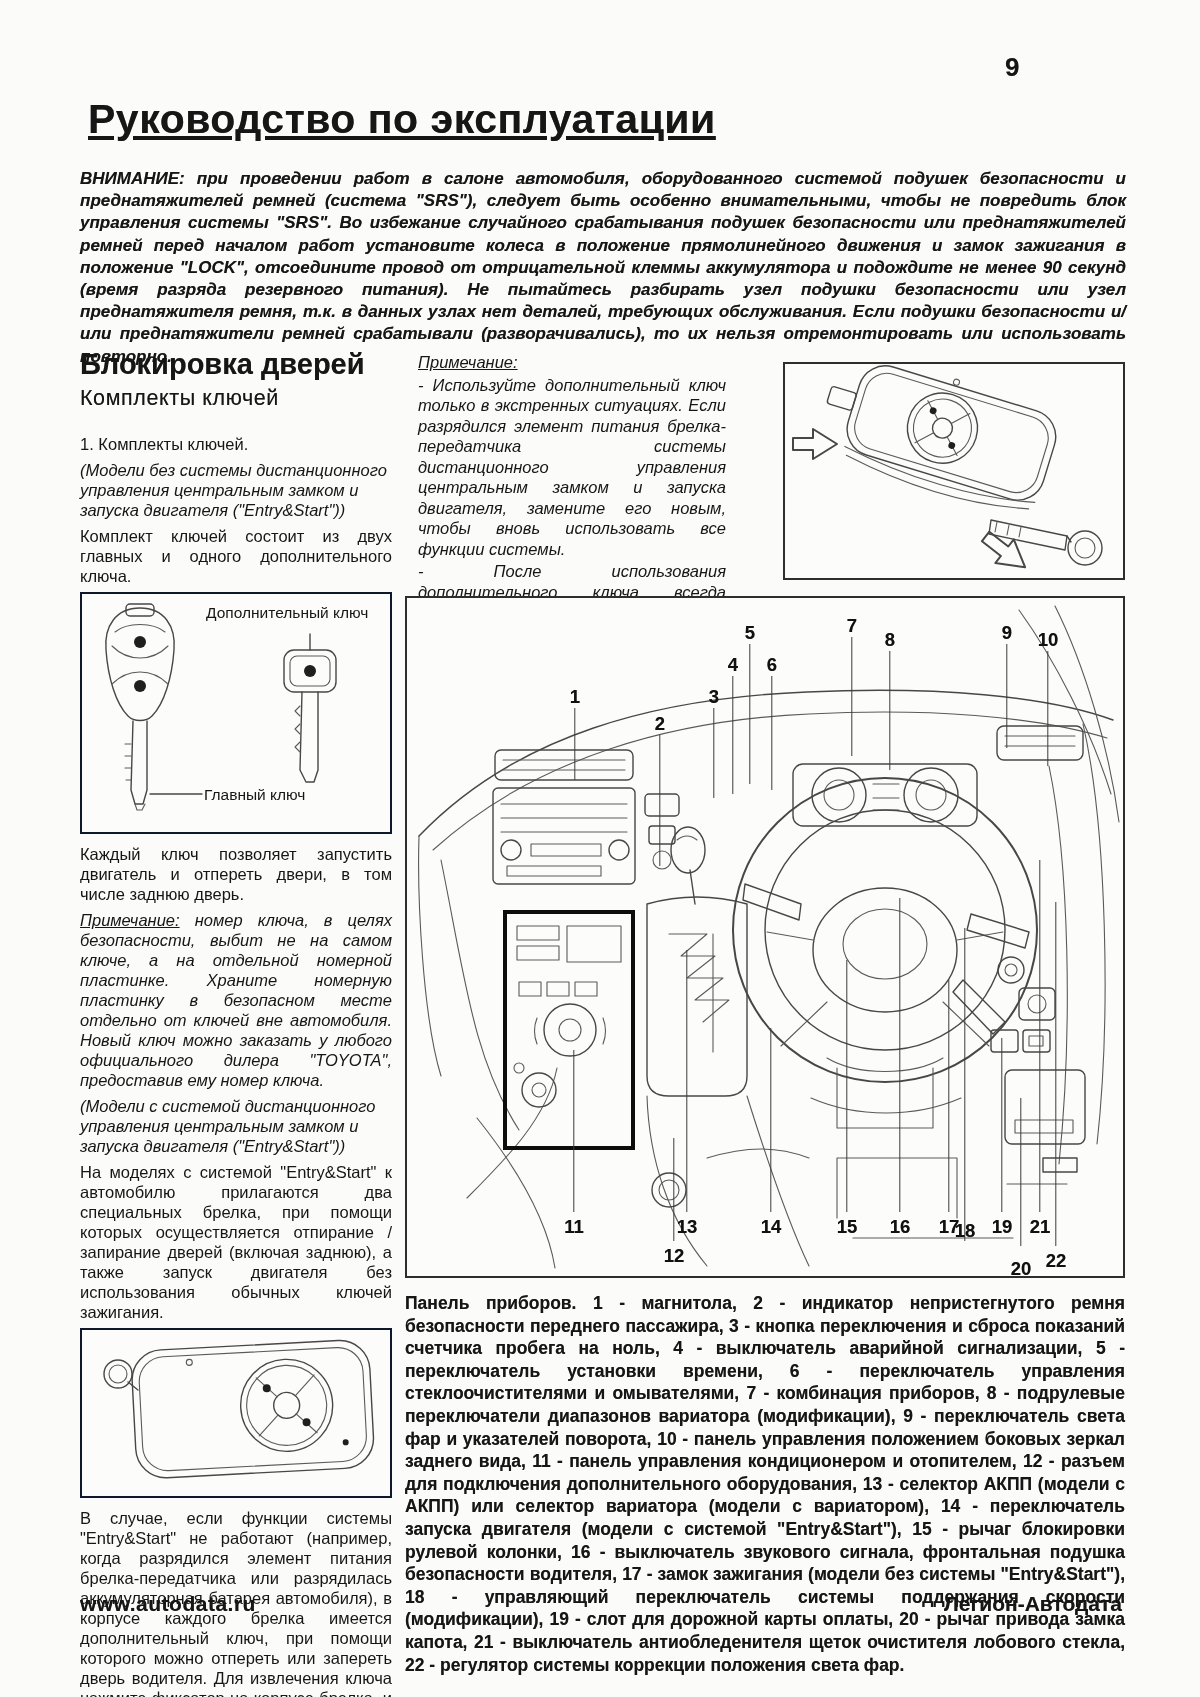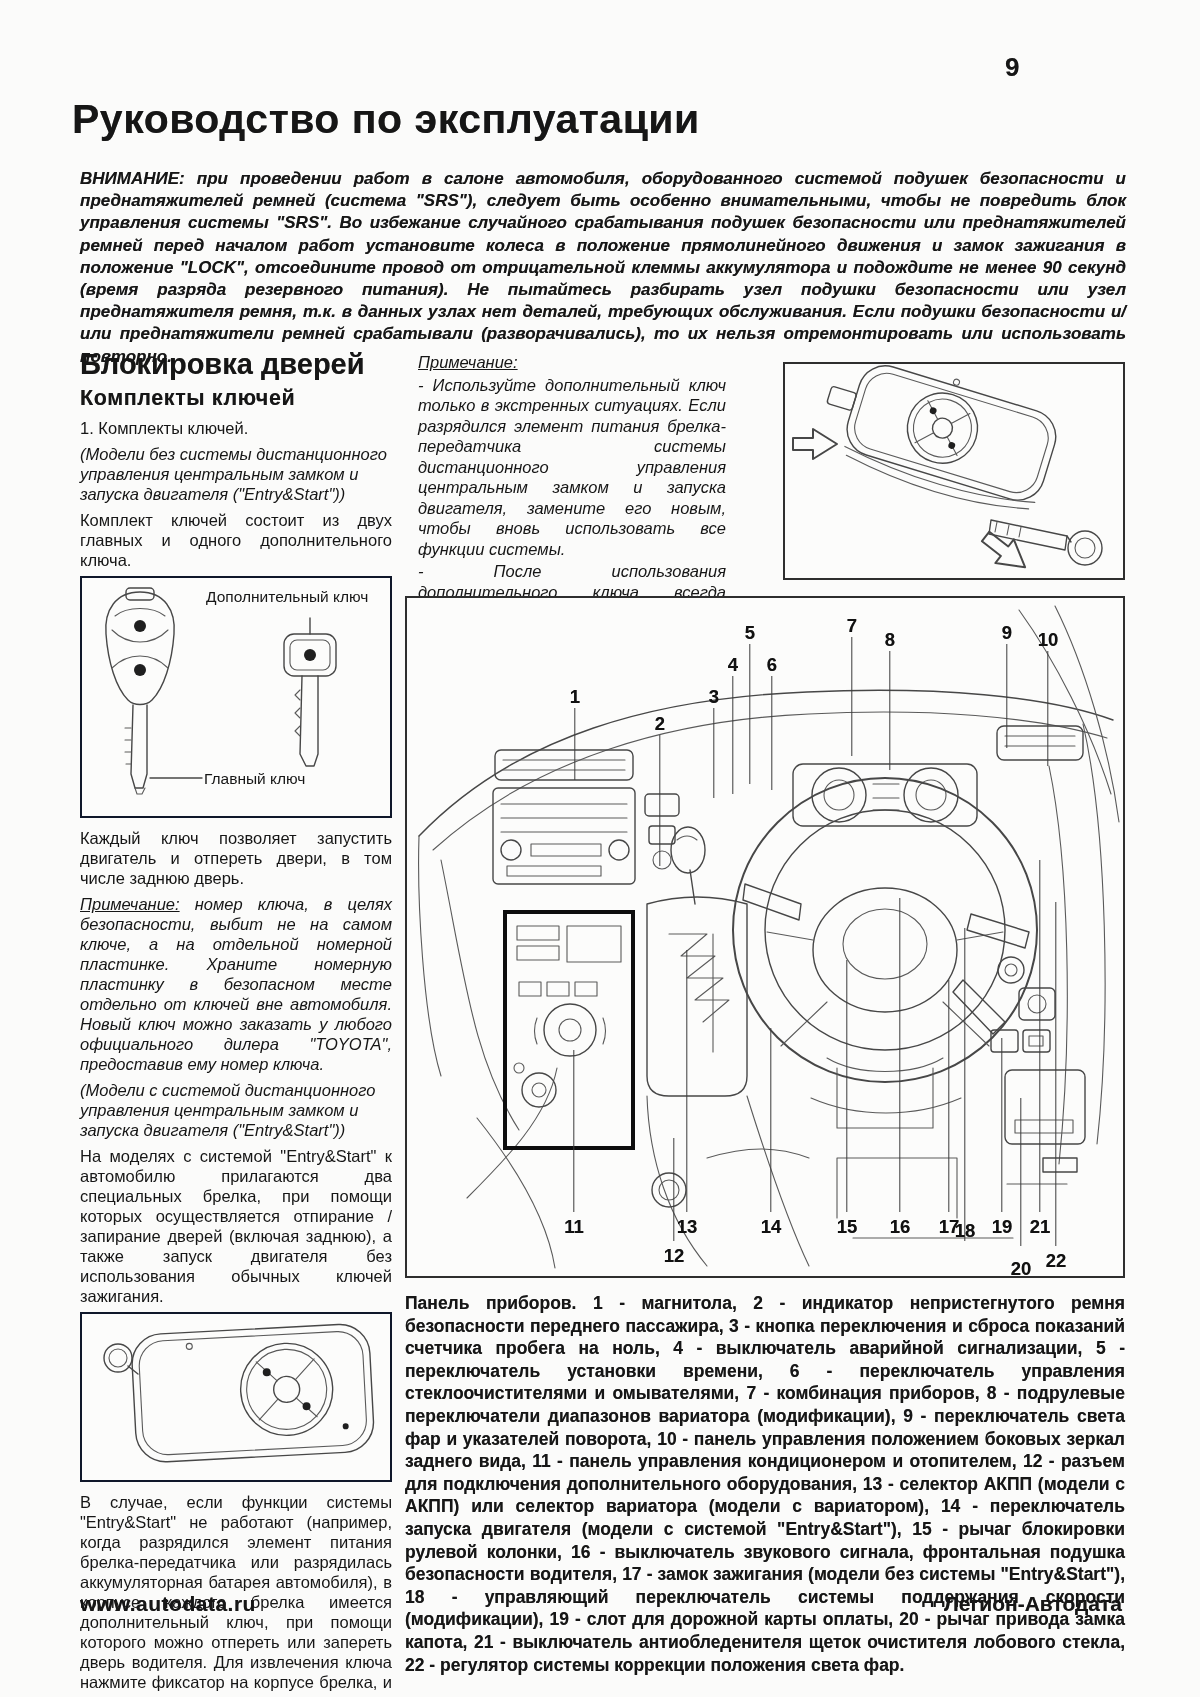--- a/index.html
+++ b/index.html
@@ -2,26 +2,26 @@
 <html><head>
 <meta charset="utf-8">
 <style>
   html,body{margin:0;padding:0;}
   body{background:#e8e8e6;font-family:"Liberation Sans","DejaVu Sans",sans-serif;}
   #page{position:relative;width:1200px;height:1697px;margin:0 auto;background:#fbfbfa;color:#161616;overflow:hidden;}
   #page *{box-sizing:border-box;}
   .soft{text-shadow:0 0 .5px rgba(20,20,20,.55);}
 
   .pageno{position:absolute;top:52px;left:1005px;font-size:26px;font-weight:bold;}
-  .title{position:absolute;top:96px;left:72px;width:1000px;font-size:41px;font-weight:bold;letter-spacing:.5px;}
+  .title{position:absolute;top:96px;left:88px;width:1000px;font-size:41px;font-weight:bold;letter-spacing:.5px;text-decoration:underline;}
   .warning{position:absolute;top:168px;left:80px;width:1046px;font-size:17px;font-weight:bold;line-height:22.2px;text-align:justify;font-style:italic;}
 
   .leftcol{position:absolute;top:348px;left:80px;width:312px;font-size:16.5px;line-height:20px;}
   .leftcol h2{margin:0 0 6px 0;font-size:29px;line-height:32px;font-weight:bold;}
-  .leftcol h3{margin:0 0 8px 0;font-size:21.5px;line-height:24px;font-weight:bold;letter-spacing:.6px;}
+  .leftcol h3{margin:0 0 24px 0;font-size:21.5px;line-height:24px;font-weight:normal;letter-spacing:.6px;}
   .leftcol p{margin:0 0 6px 0;}
   .just{text-align:justify;}
   .ital{font-style:italic;}
   .lbl-underline{text-decoration:underline;}
 
   .figbox{position:relative;border:2px solid #0f172a;background:#fcfcfb;margin:4px 0 10px 0;}
   .figbox svg{display:block;}
   .figlabel{position:absolute;font-size:15.5px;line-height:17px;white-space:nowrap;}
 
   .notecol{position:absolute;top:352px;left:402px;width:324px;font-size:16.5px;line-height:20.5px;font-style:italic;}

